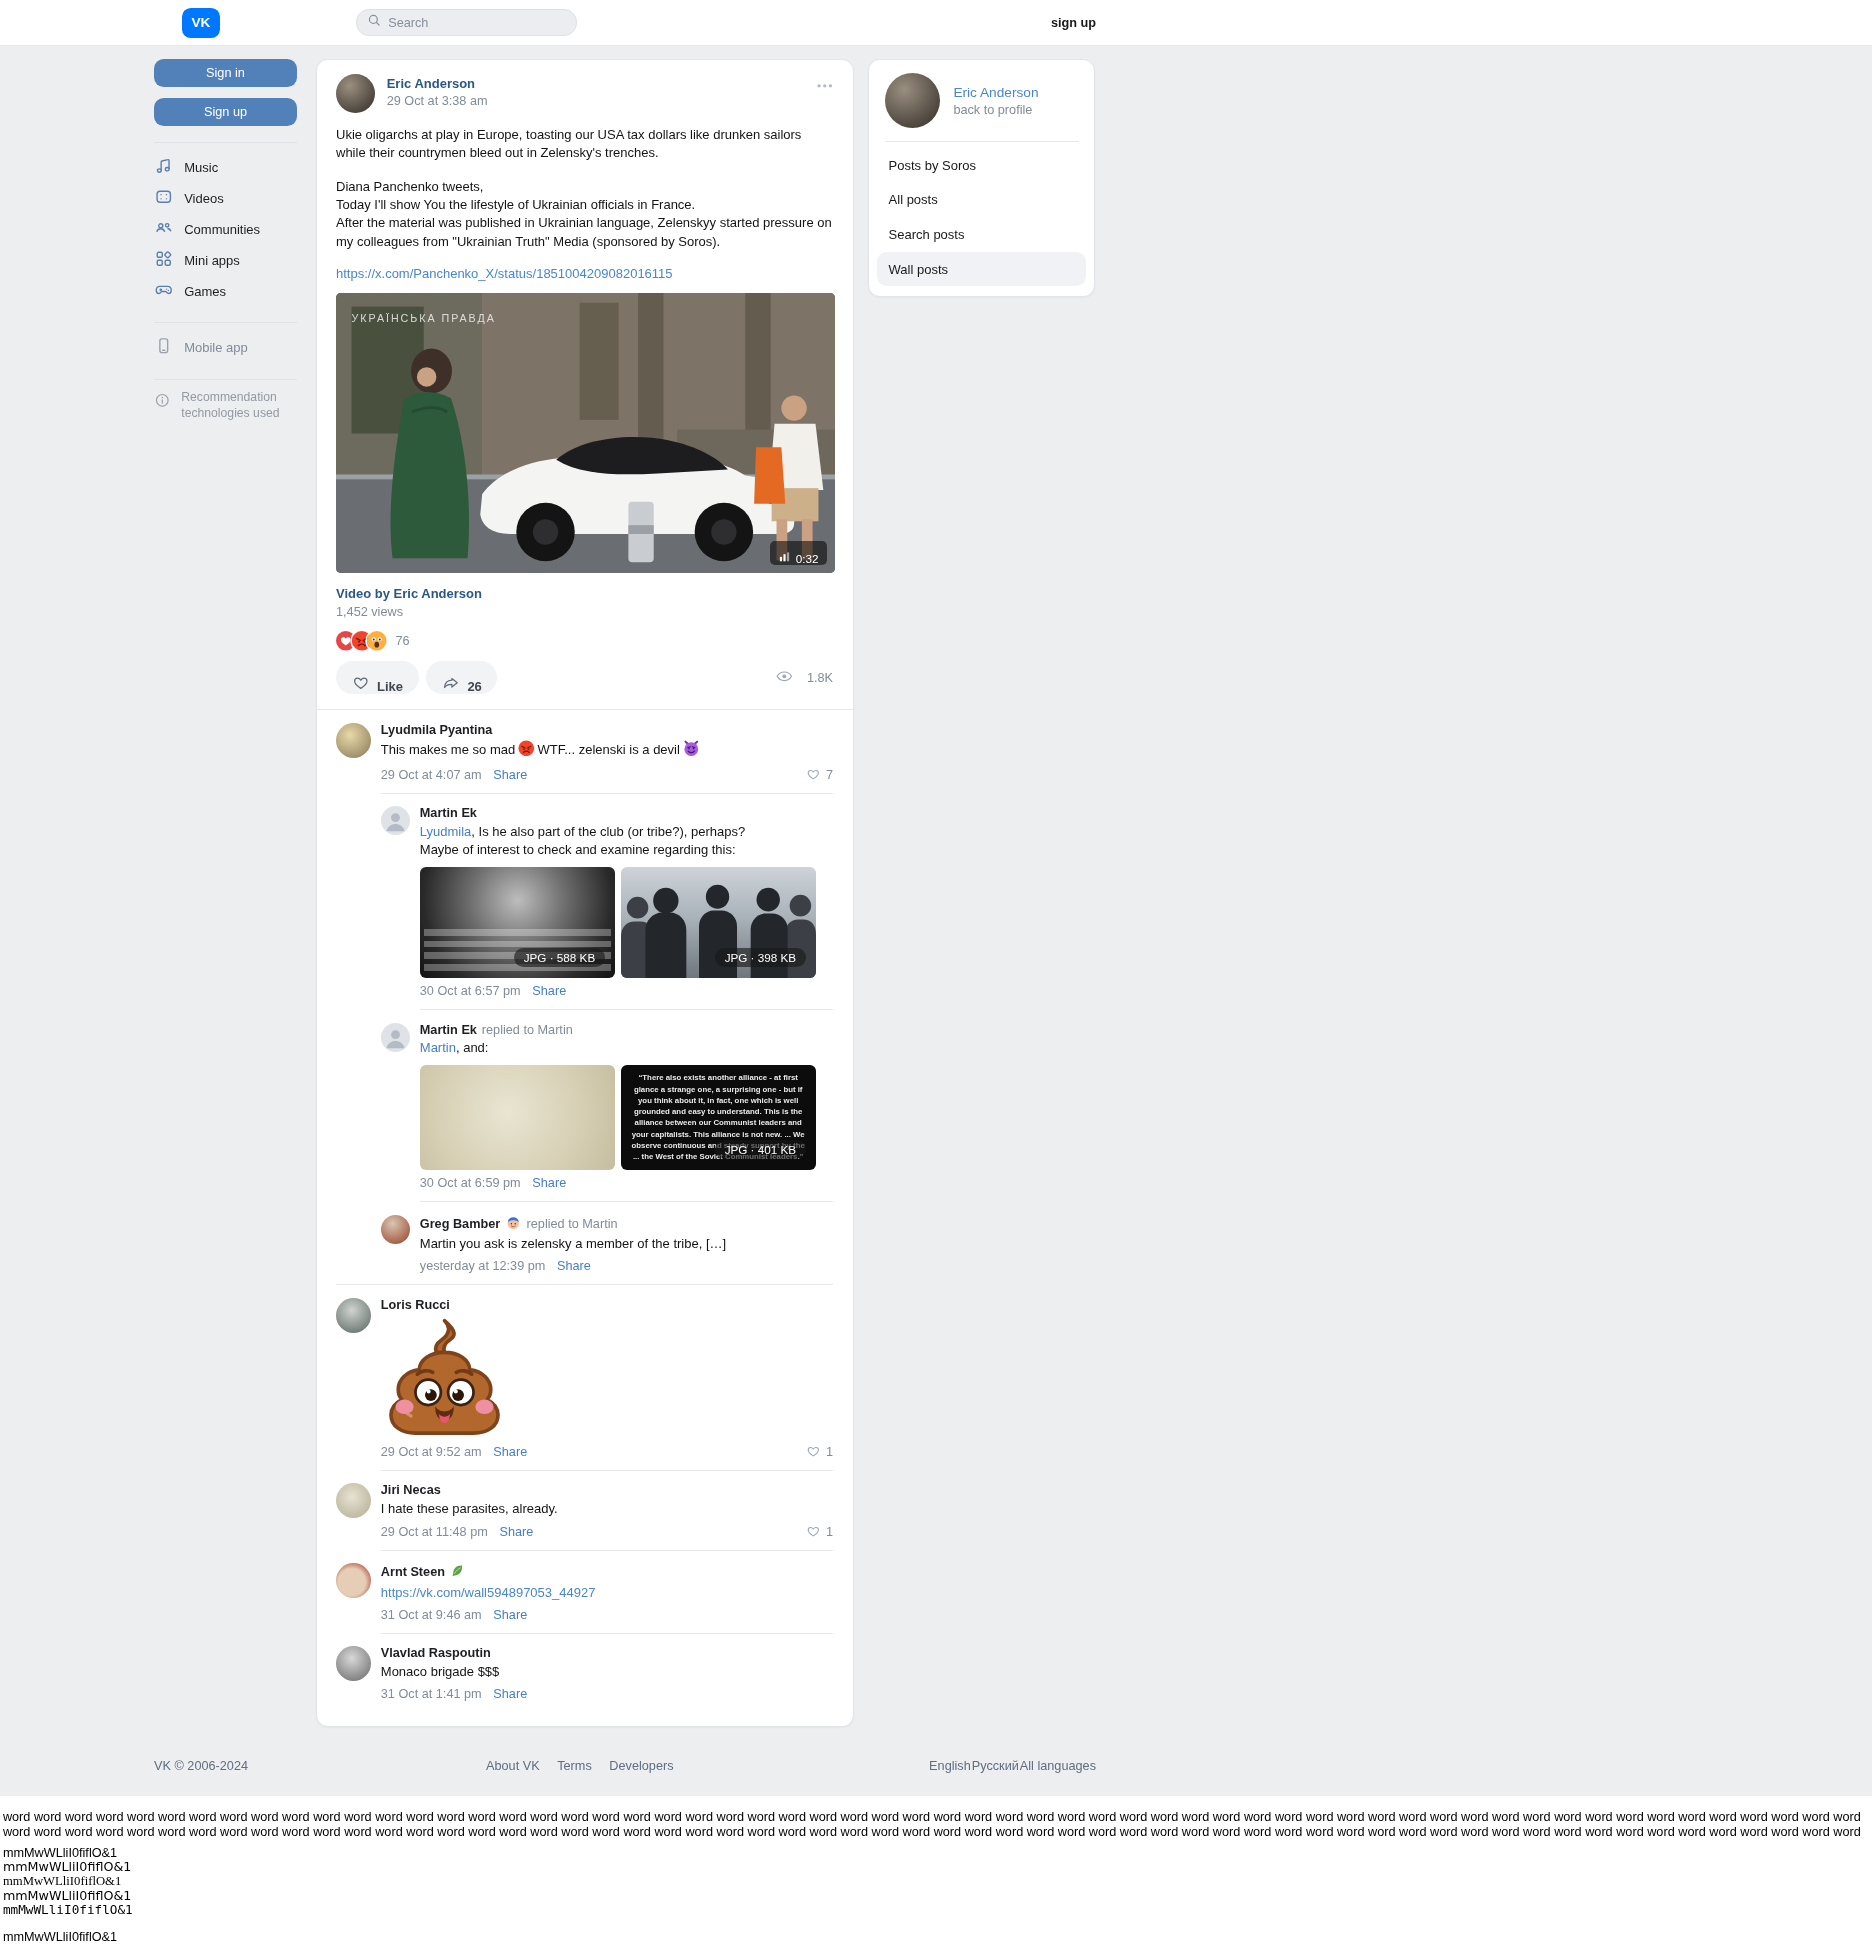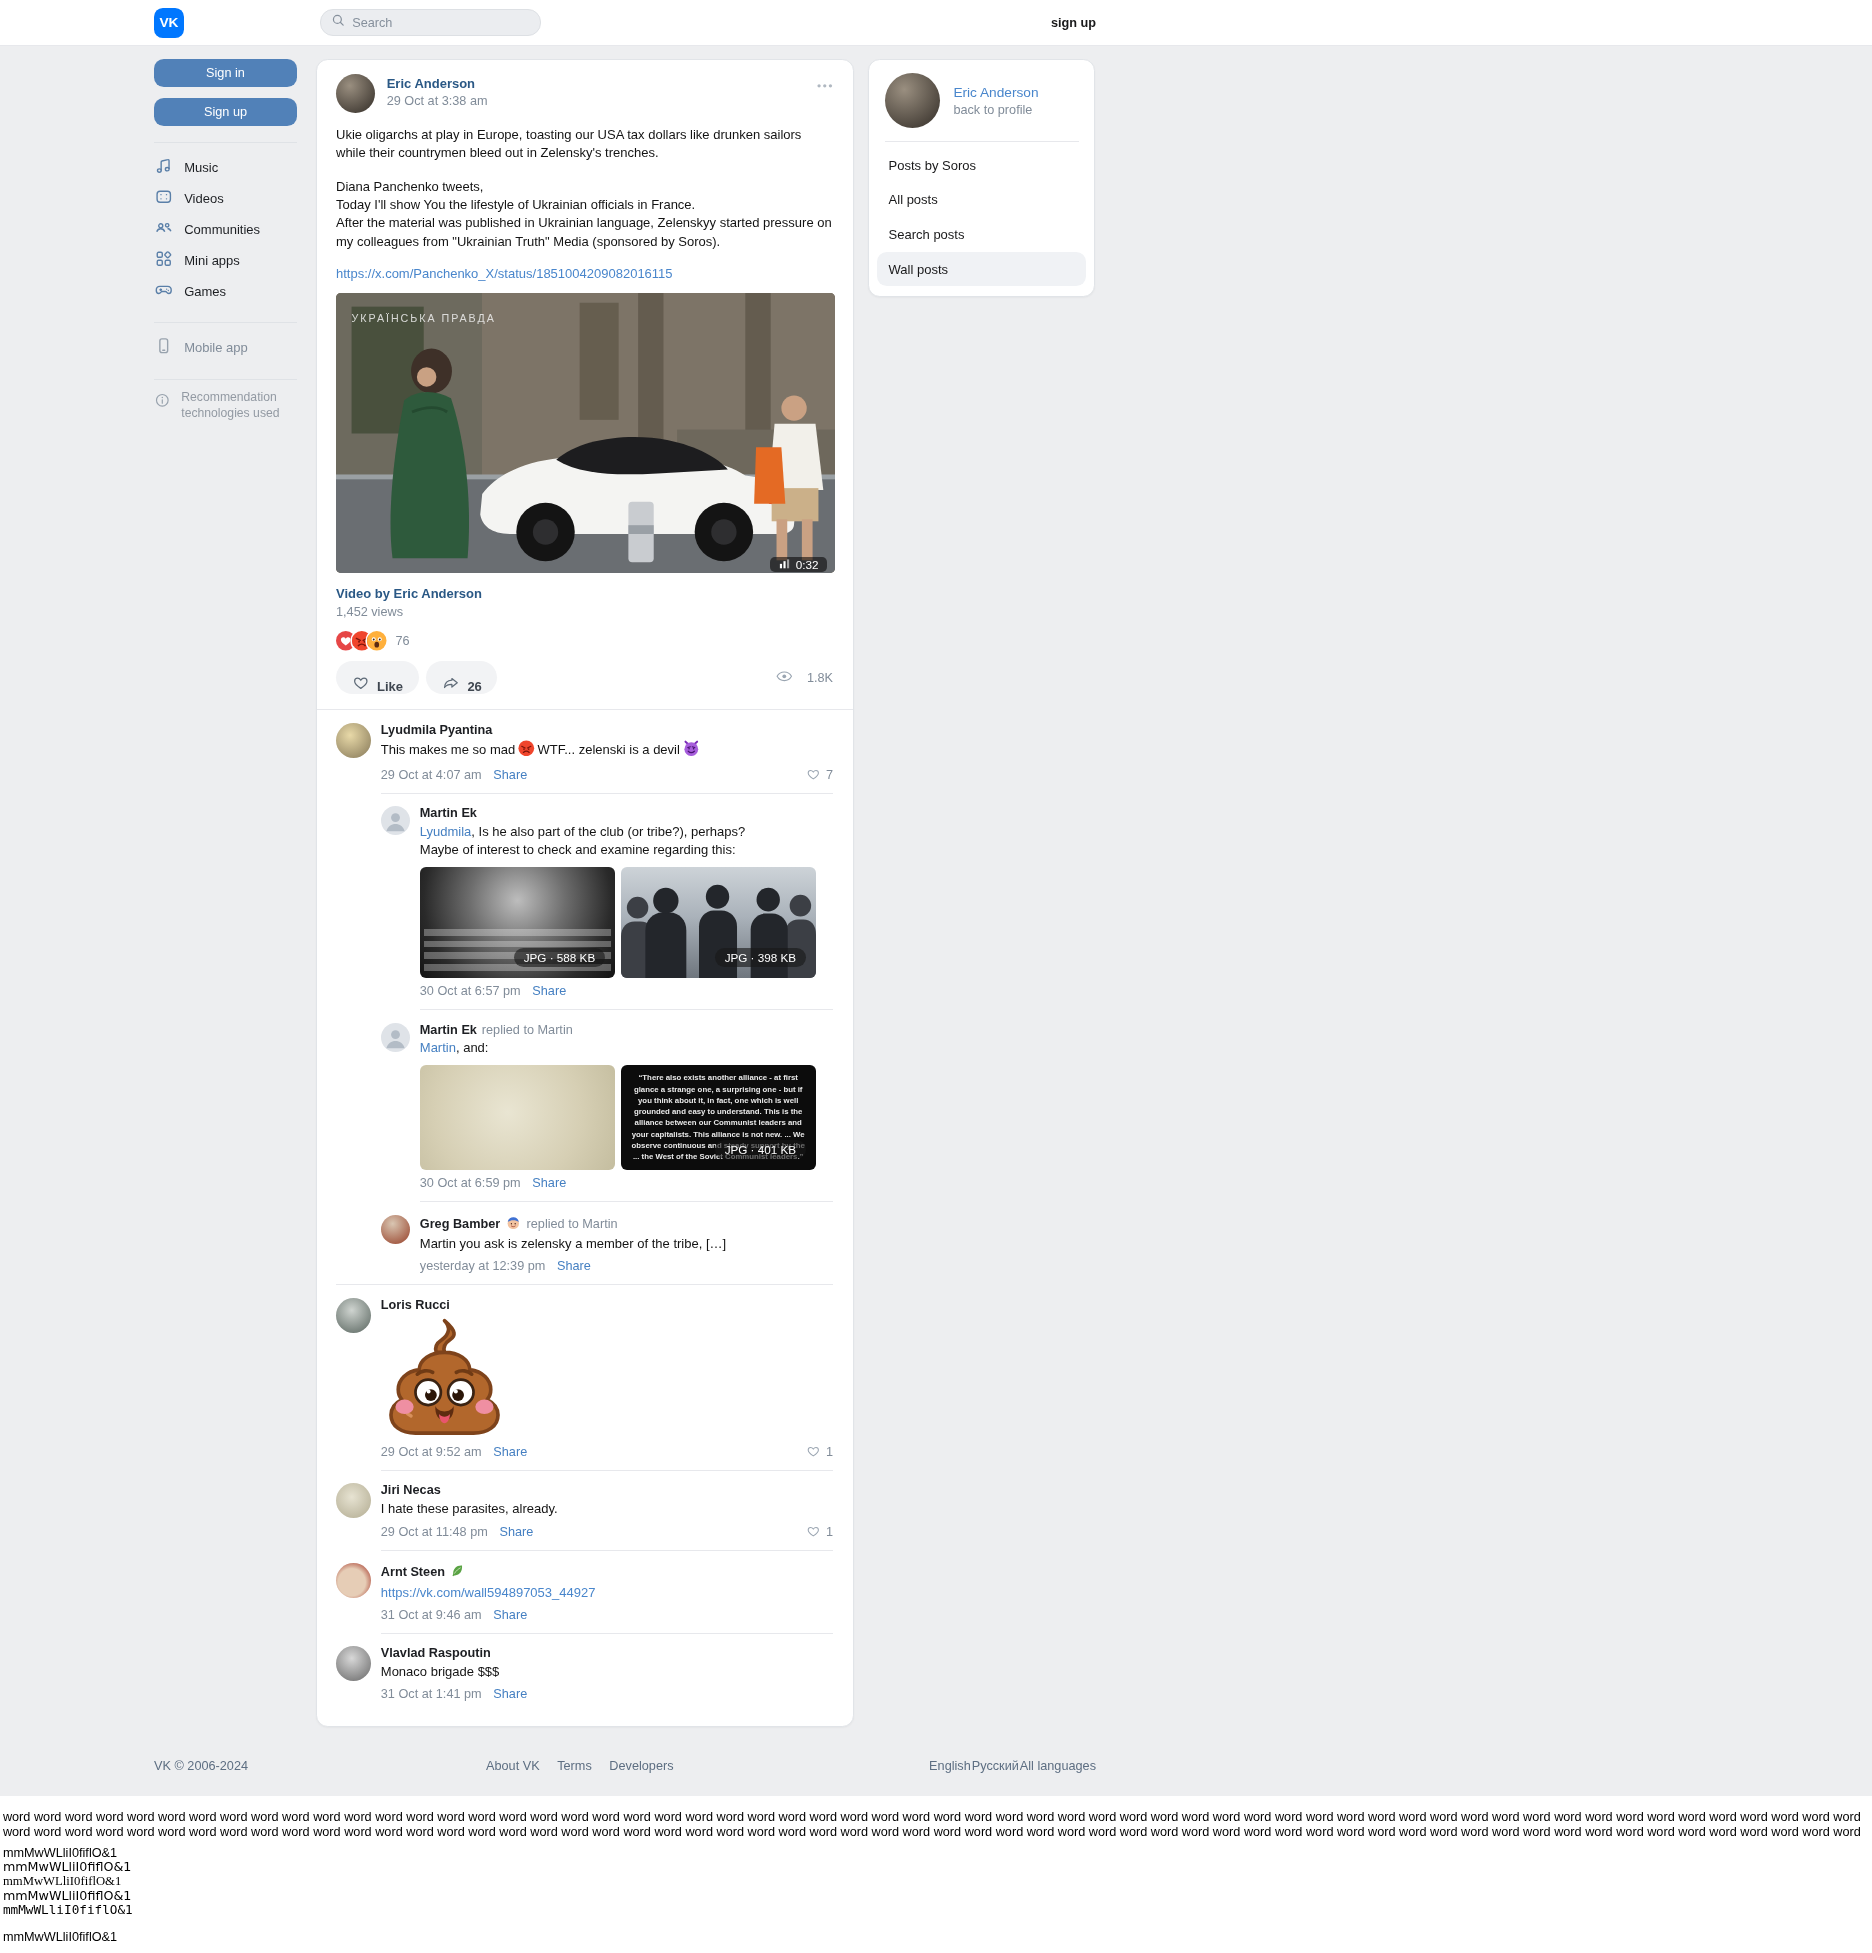--- a/index.html
+++ b/index.html
@@ -5,22 +5,22 @@
 <style>
   * { margin:0; padding:0; box-sizing:border-box; }
   html,body { width:1872px; height:1953px; overflow:hidden; background:#fff;
     font-family:"Liberation Sans", sans-serif; }
   a { text-decoration:none; }
   .page { position:relative; height:1796px; background:#edeef0; overflow:hidden; }
 
   
   .topbar { height:46px; background:#fff; border-bottom:1px solid #e7e8ec; }
   .tb-inner { width:942px; margin-left:154px; height:100%; display:flex; align-items:center; }
-  .logo { width:30px; height:30px; border-radius:8.8px; background:#0077ff; color:#fff;
-    font-weight:700; font-size:13.7px; display:flex; align-items:center; justify-content:center; cursor:pointer; }
+  .logo { width:38px; height:30px; border-radius:8.8px; background:#0077ff; color:#fff;
+    font-weight:700; font-size:13.7px; display:flex; align-items:center; justify-content:center; cursor:pointer;margin-left:28px; }
   .search { margin-left:136px; width:221px; height:27px; border-radius:13px; background:#ebedf0;
     border:1px solid #dde0e4; display:flex; align-items:center; gap:6.8px; padding:0 9.8px; }
   .search input { border:none; background:transparent; outline:none; font-size:12.7px; color:#33383d;
     width:100%; font-family:"Liberation Sans",sans-serif; }
   .search input::placeholder { color:#86909c; }
   .signup-top { margin-left:auto; font-size:12.7px; font-weight:700; color:#19191a; cursor:pointer; }
 
   
   .content { display:flex; margin-left:154px; width:942px; margin-top:12.7px; align-items:flex-start; }
   .col-left { width:143px; margin-right:18.5px; flex:none; }
@@ -48,22 +48,22 @@
   .a-name { font-size:13px; font-weight:700; color:#2a5885; cursor:pointer; }
   .p-date { font-size:12.7px; color:#818c99; margin-top:2.9px; cursor:pointer; }
   .more { position:absolute; right:13.7px; top:12.7px; cursor:pointer; padding:3.9px; }
 
   .post-text { padding:0 19.5px; margin-top:12.7px; font-size:13px; line-height:1.4; color:#141414; }
   .post-text p { margin:0 0 15.6px; white-space:pre-line; }
   .post-link { color:#4986cc; font-size:13px; padding:0 19.5px; display:block; cursor:pointer; }
 
   .video { margin:11.7px 19.5px 0; width:499px; height:280px; border-radius:4.9px; overflow:hidden;
     position:relative; background:#7d7467; cursor:pointer; }
-  .vid-badge { position:absolute; right:7.8px; bottom:1px; height:15px; padding:0 8.8px; border-radius:4.9px;
-    background:rgba(0,0,0,.55); color:#fff; font-size:11.7px; display:flex; align-items:center; gap:5.9px; }
+  .vid-badge { position:absolute; right:7.8px; bottom:8px; height:24px; padding:0 8.8px; border-radius:4.9px;
+    background:rgba(0,0,0,.55); color:#fff; font-size:11.7px; display:flex; align-items:flex-end; gap:5.9px; }
   .vid-caption { padding:0 19.5px; margin-top:12.7px; font-size:13px; font-weight:700; color:#2a5885; cursor:pointer; }
   .vid-views { padding:0 19.5px; margin-top:3.9px; font-size:12.7px; color:#818c99; }
 
   .reactions { padding:0 19.5px; margin-top:12.7px; display:flex; align-items:center; }
   .rx { width:19.5px; height:19.5px; border-radius:50%; box-shadow:0 0 0 1.5px #fff; }
   .rx + .rx { margin-left:-3.9px; }
   .rx-count { margin-left:8.8px; font-size:12.7px; color:#818c99; }
 
   .actions { padding:0 19.5px; margin-top:10.7px; display:flex; align-items:center; }
   .pill { height:33px; border-radius:17.6px; background:#f2f3f5; display:flex; align-items:flex-end; gap:7.8px;

